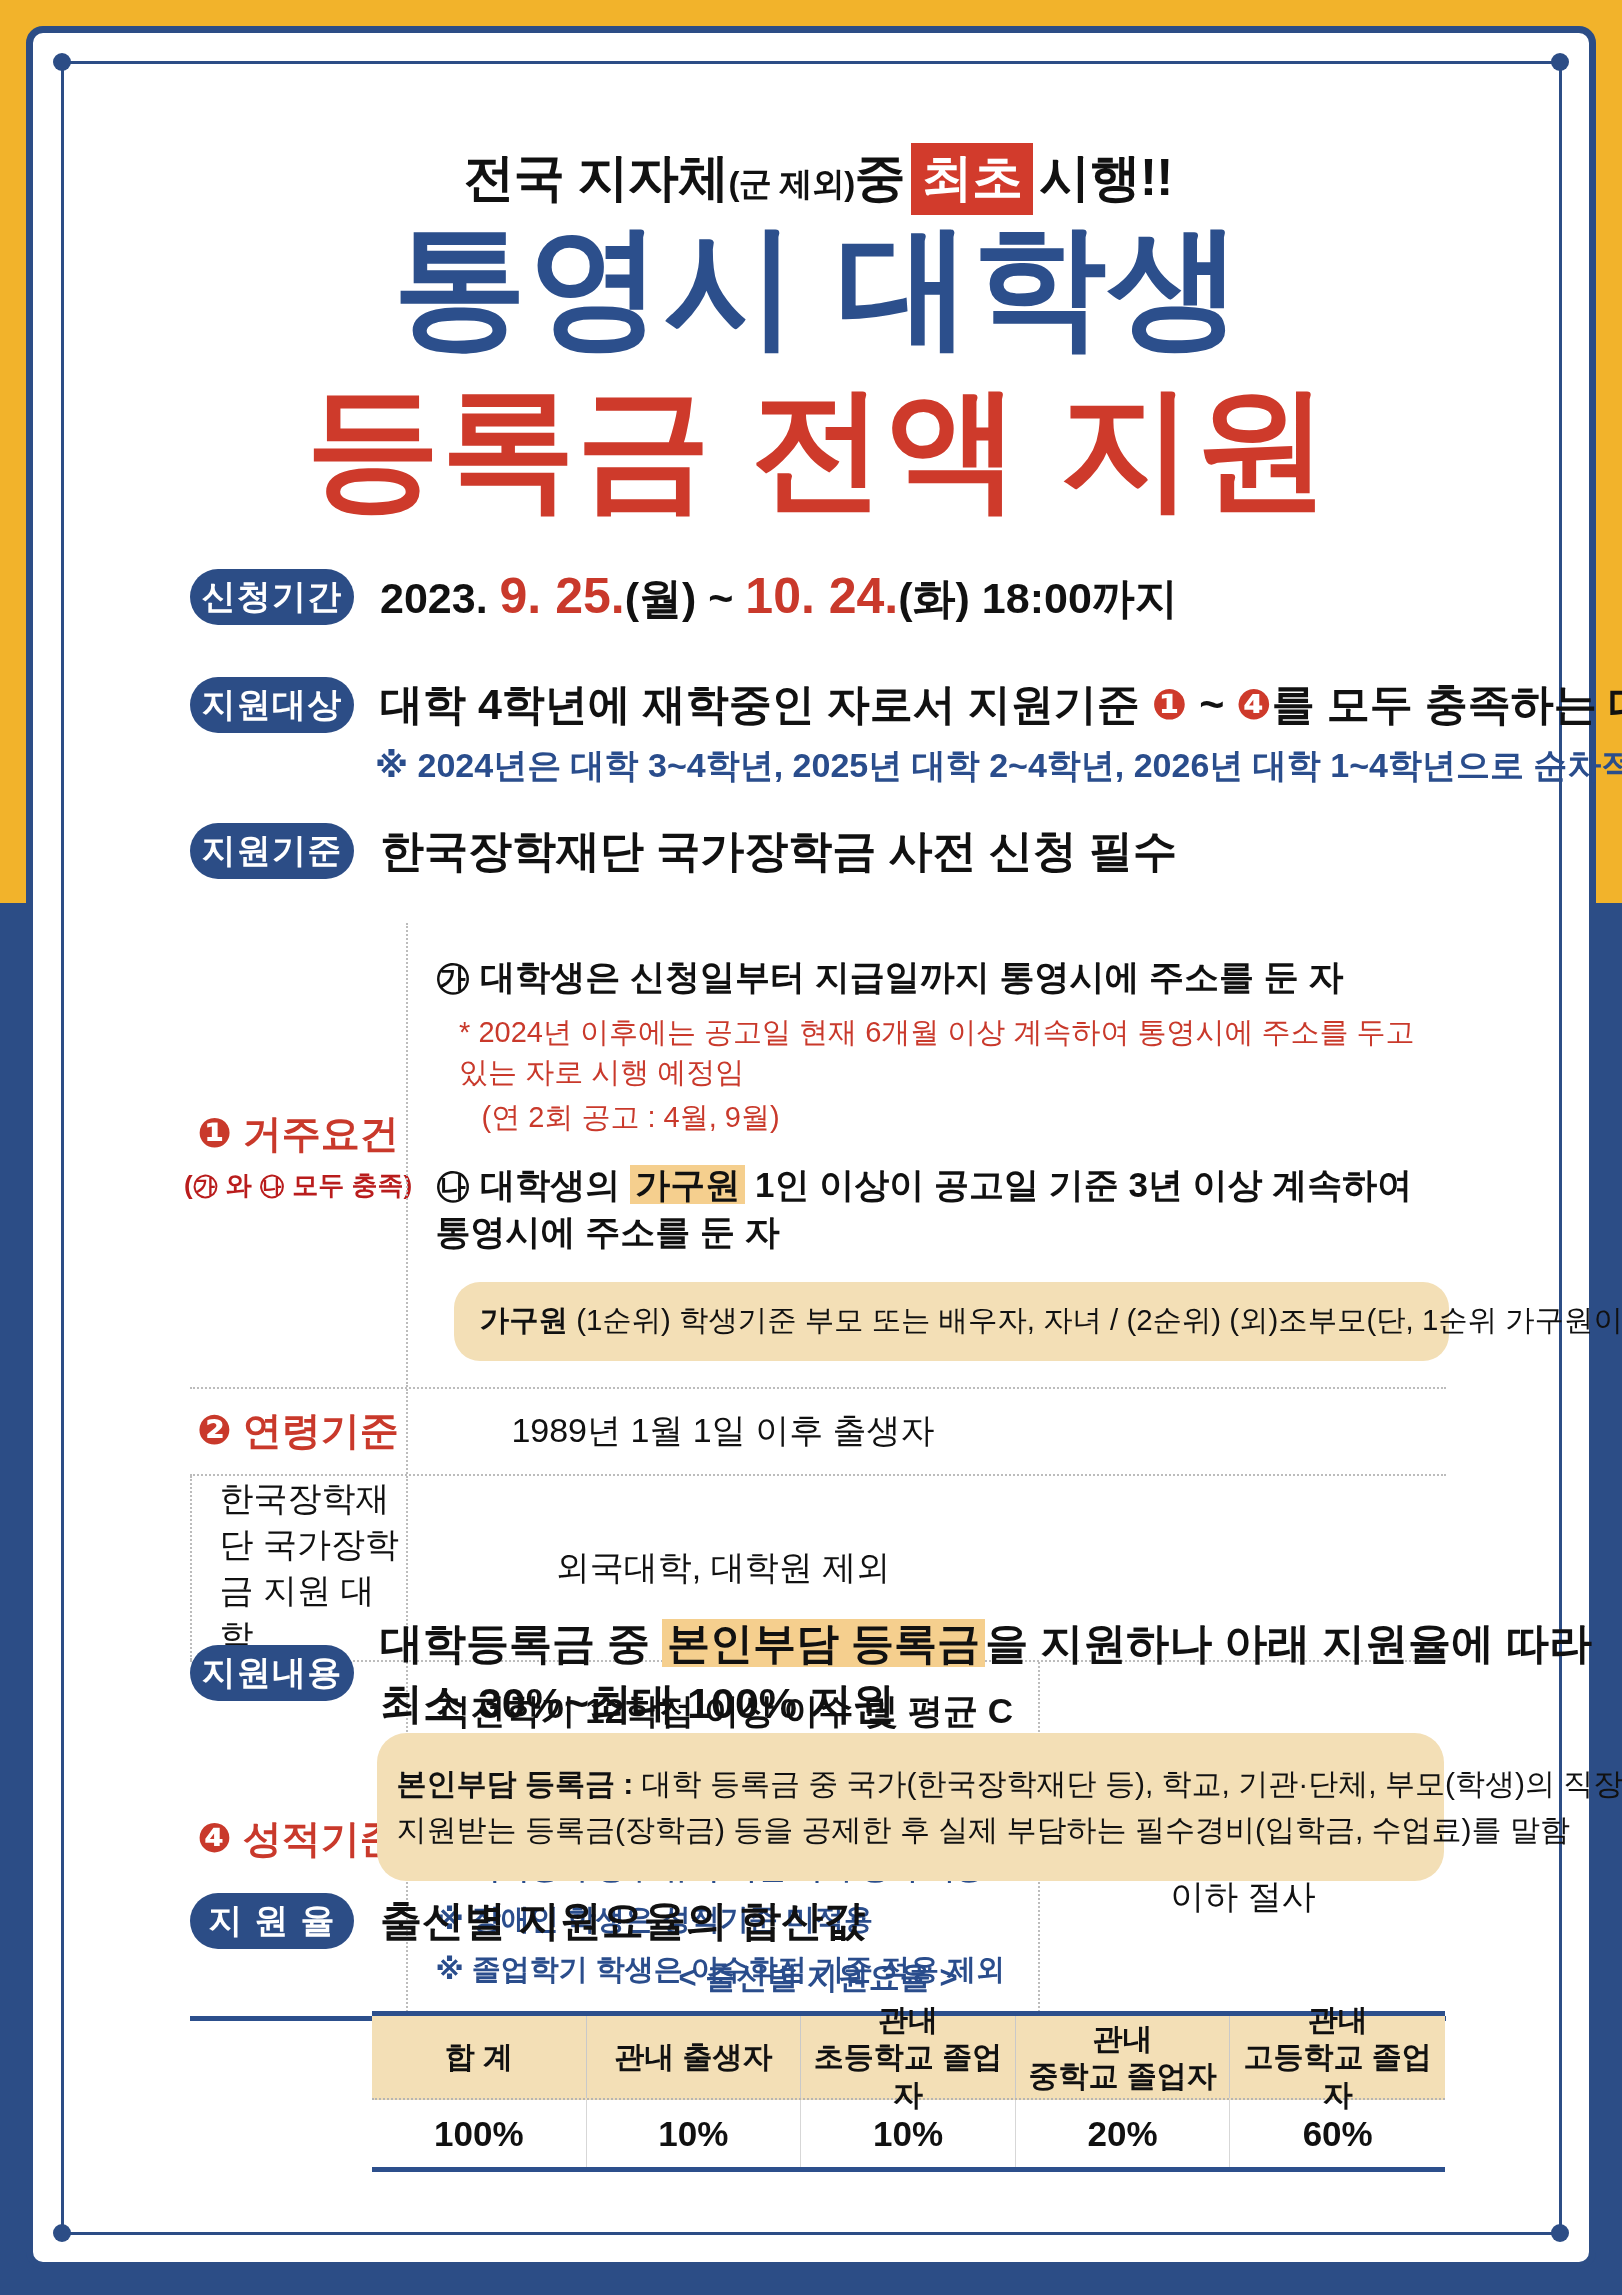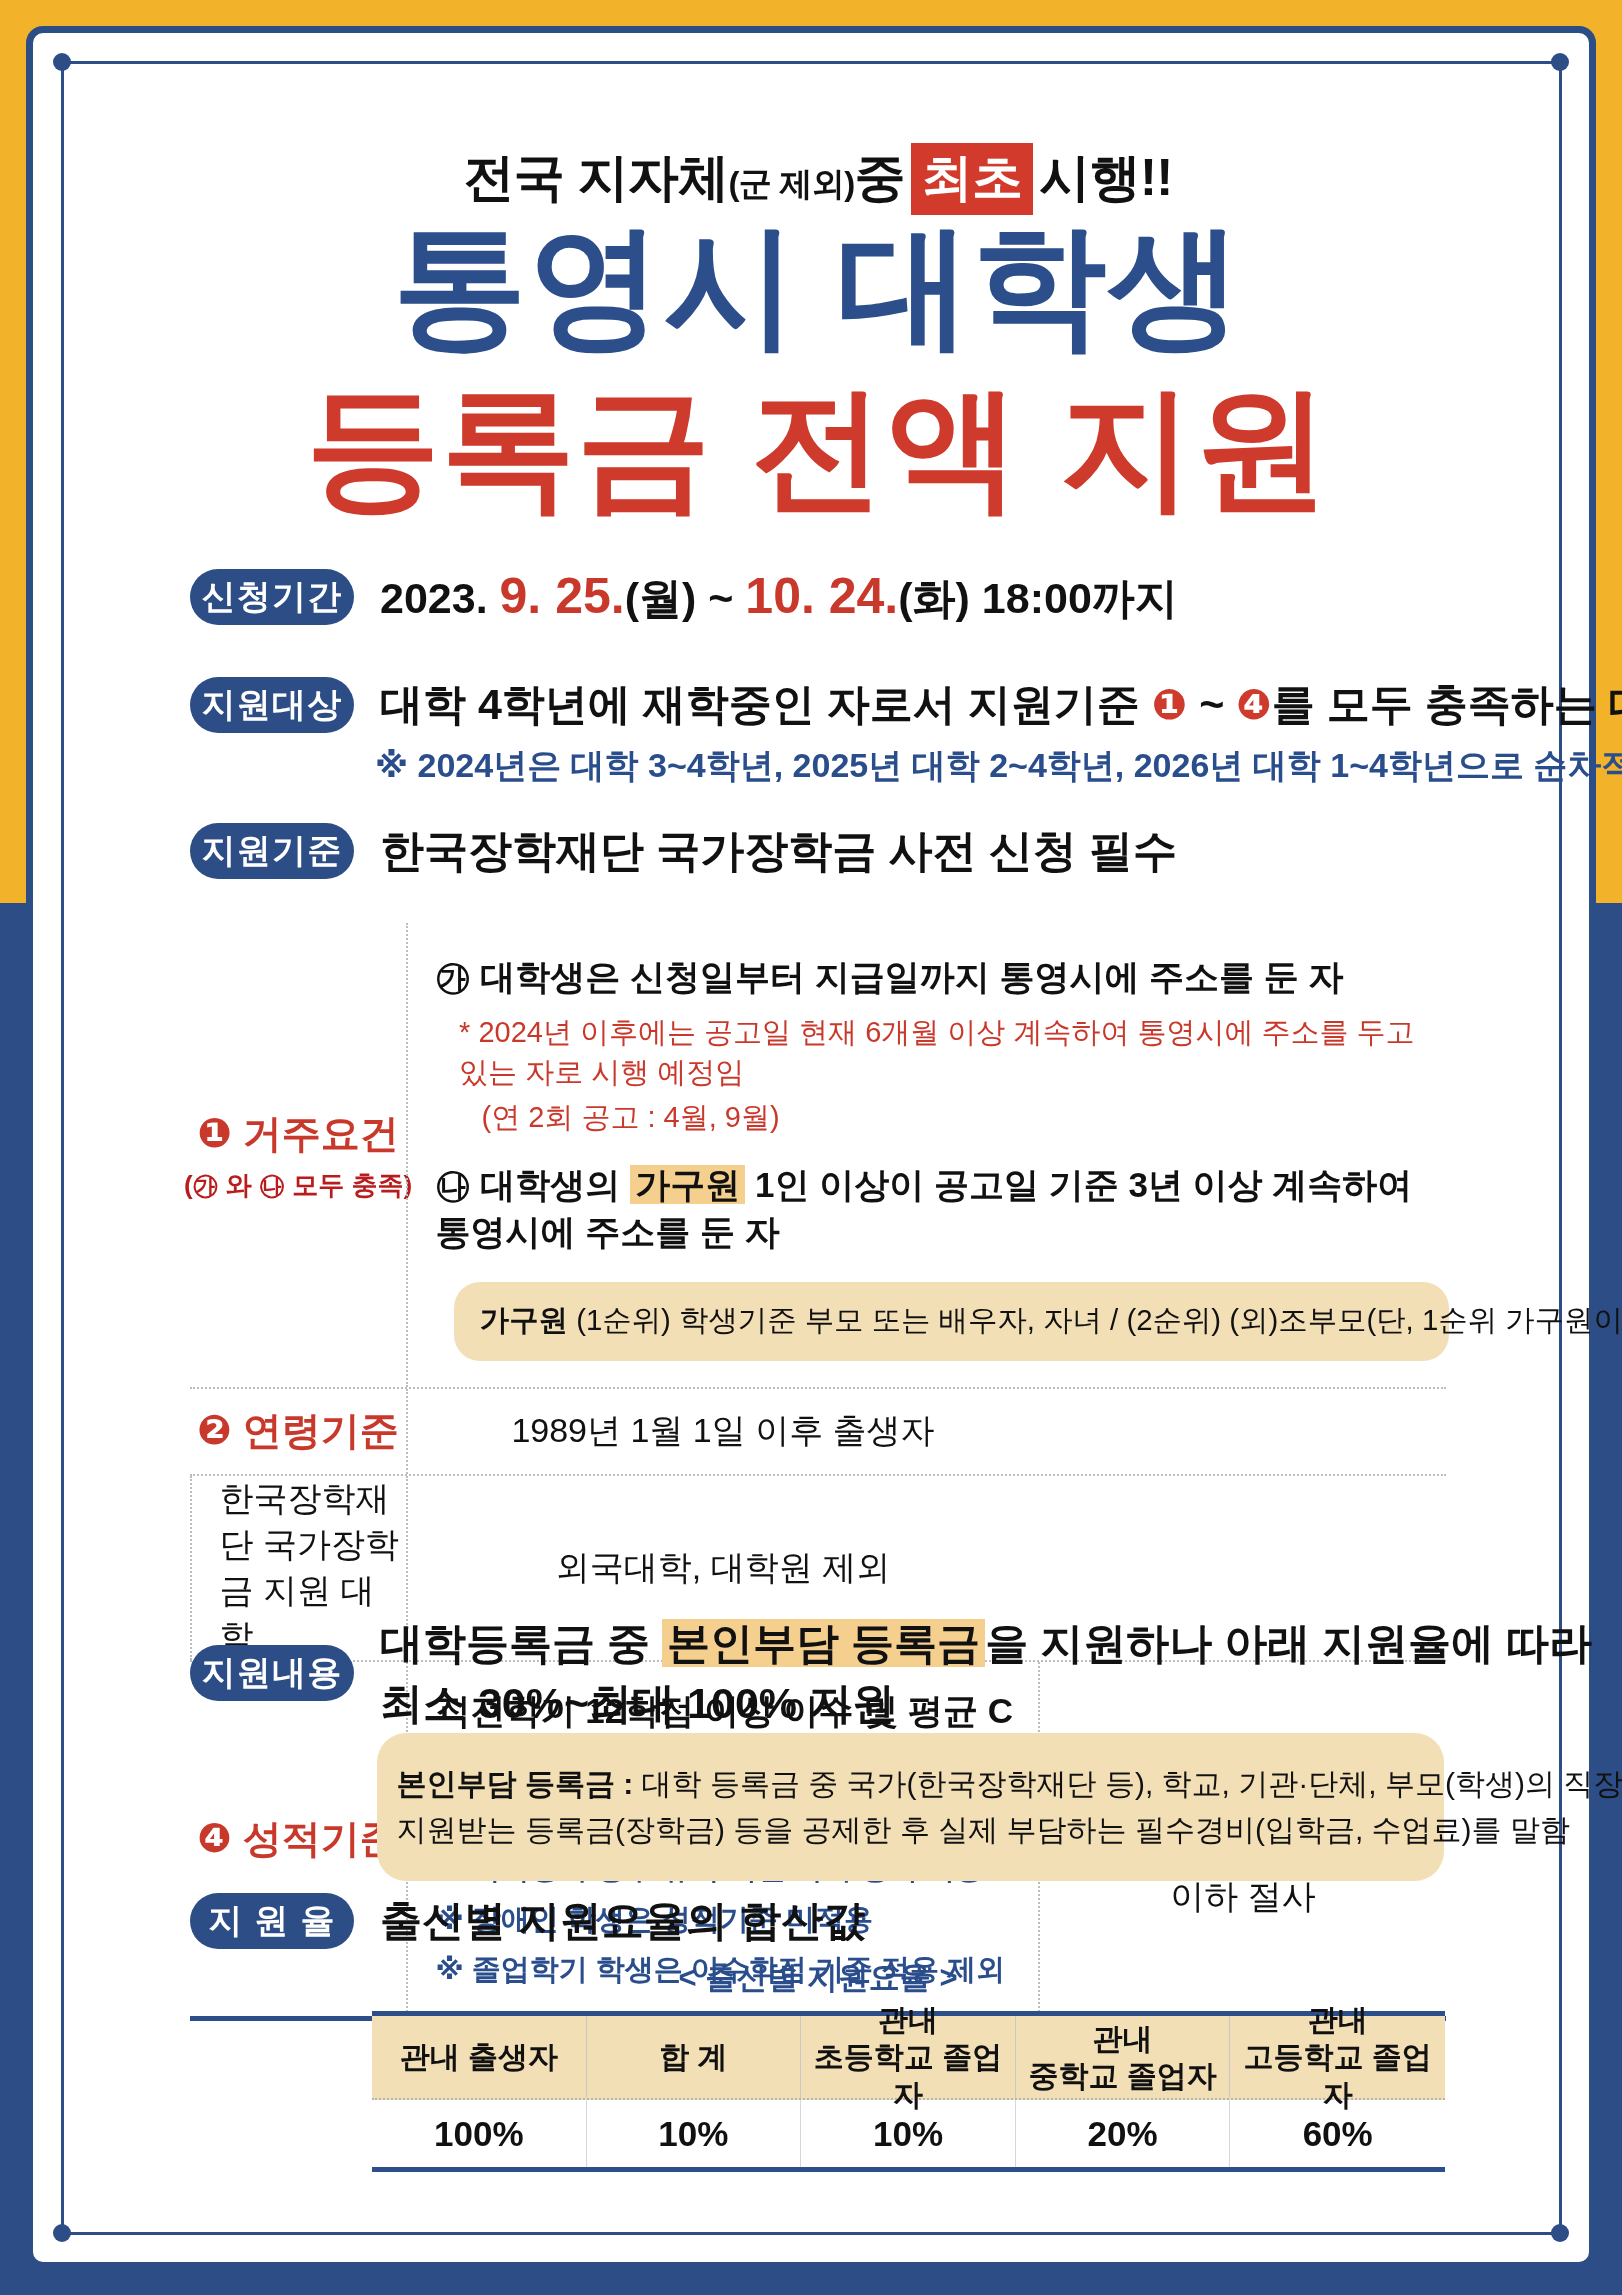--- a/index.html
+++ b/index.html
@@ -206,22 +206,22 @@
       </div>
 
       <div class="row" style="top:1860px;">
         <div class="pill">지 원 율</div>
         <div class="row-text" style="font-size:42px;">출신별 지원요율의 합산값</div>
       </div>
       <div class="rate-title">&lt; 출신별 지원요율 &gt;</div>
 
       <div class="rtable">
         <div class="rt-row head">
+          <div class="rt-cell">합 계</div>
           <div class="rt-cell">관내 출생자</div>
-          <div class="rt-cell">합 계</div>
           <div class="rt-cell">관내
 초등학교 졸업자</div>
           <div class="rt-cell">관내
 중학교 졸업자</div>
           <div class="rt-cell">관내
 고등학교 졸업자</div>
         </div>
         <div class="rt-row vals">
           <div class="rt-cell">100%</div>
           <div class="rt-cell">10%</div>

